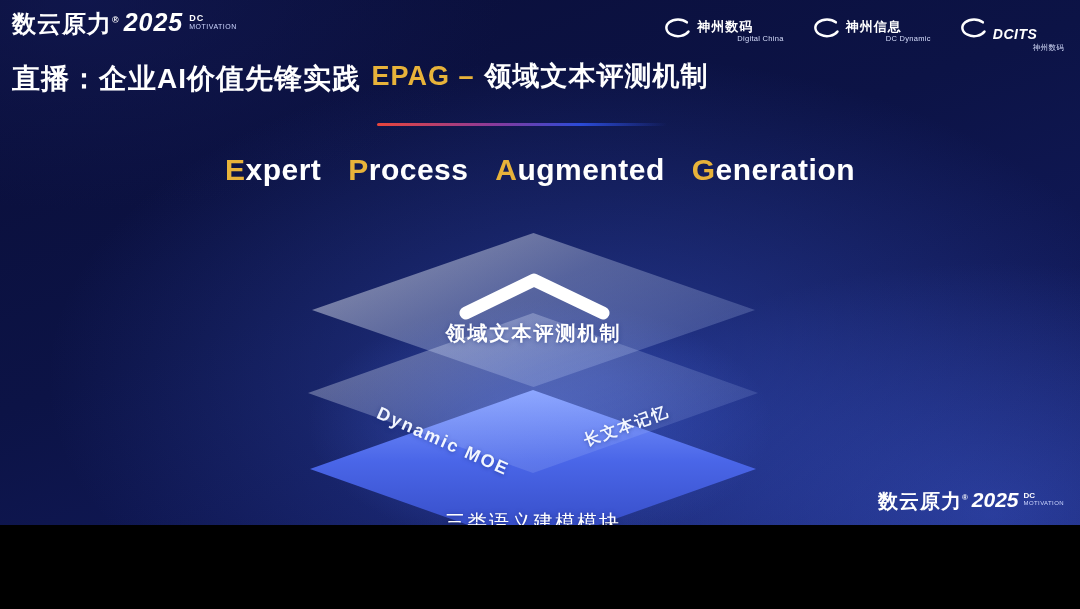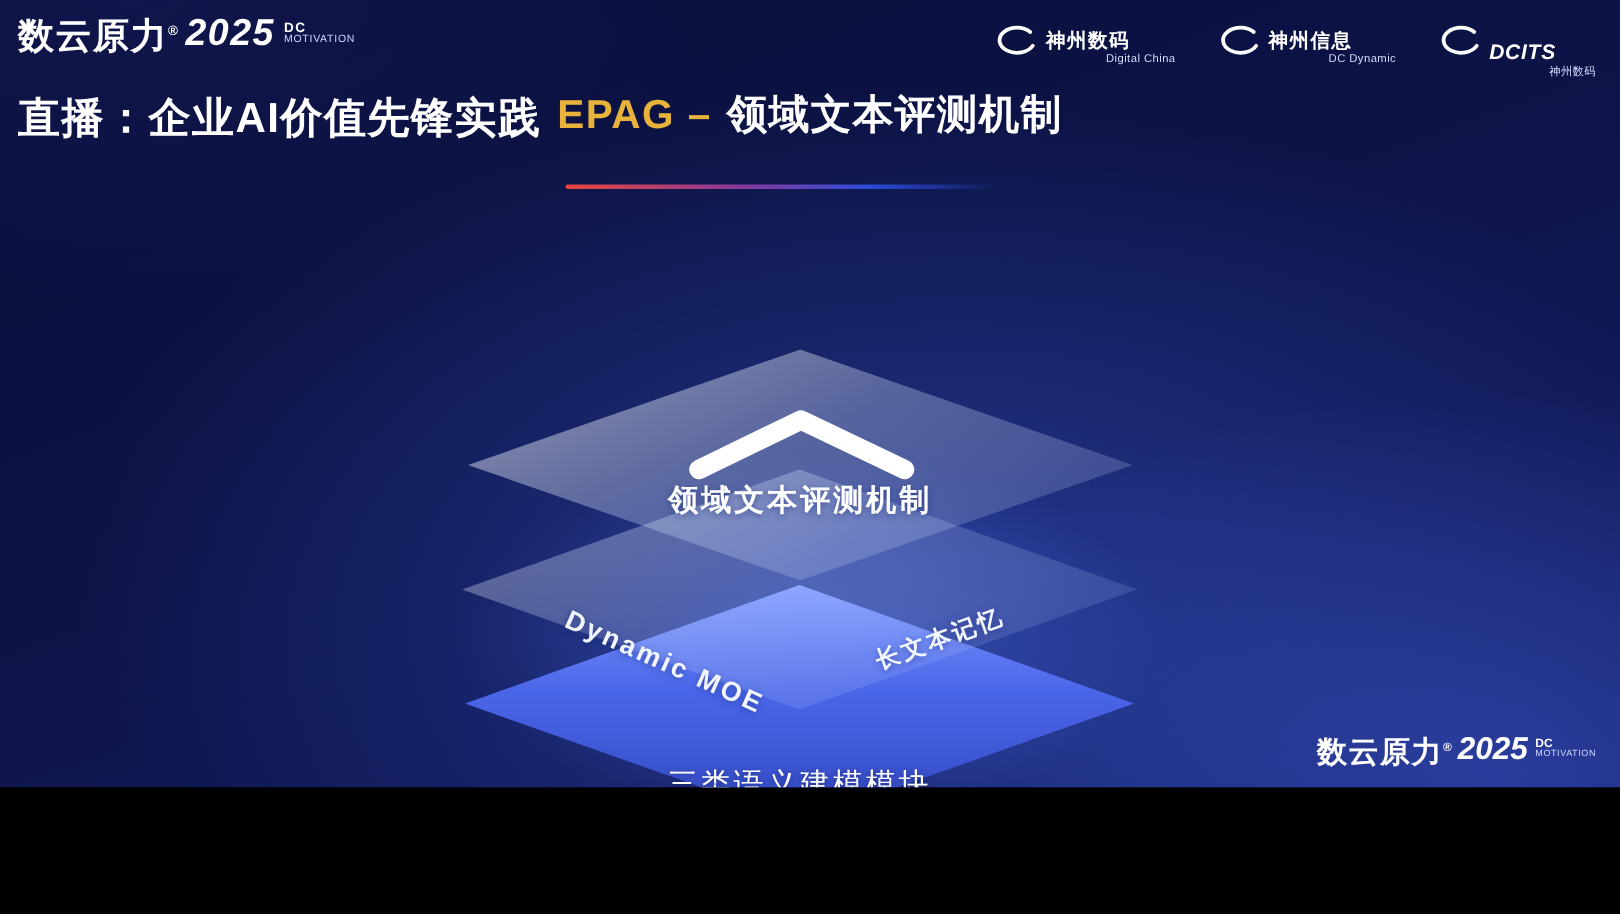--- a/index.html
+++ b/index.html
@@ -131,20 +131,26 @@
       </span>
       <span class="txt">
         <span class="name latin">DCITS</span>
         <span class="sub">神州数码</span>
       </span>
     </div>
   </div>
 
   <div class="divider"></div>
 
+  <div class="en-title">
+    <span class="word"><span class="gold">E</span><span>xpert</span></span>
+    <span class="word"><span class="gold">P</span><span>rocess</span></span>
+    <span class="word"><span class="gold">A</span><span>ugmented</span></span>
+    <span class="word"><span class="gold">G</span><span>eneration</span></span>
+  </div>
 
   <div class="glow"></div>
 
   <div class="layer layer-bottom"></div>
   <div class="layer layer-mid"></div>
   <div class="layer layer-top"></div>
 
   <div class="chevron">
     <svg width="165" height="55" viewBox="0 0 165 55">
       <polyline points="14,45 82,12 151,45" fill="none" stroke="#ffffff" stroke-width="13" stroke-linecap="round" stroke-linejoin="round"></polyline>

